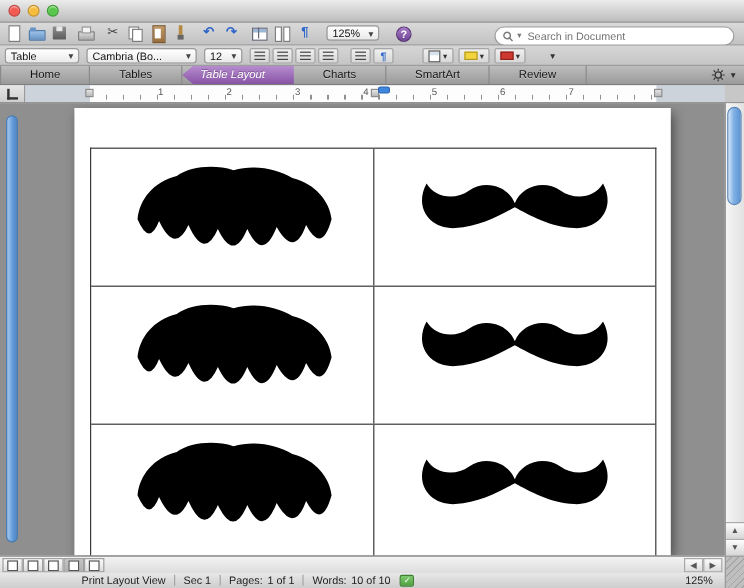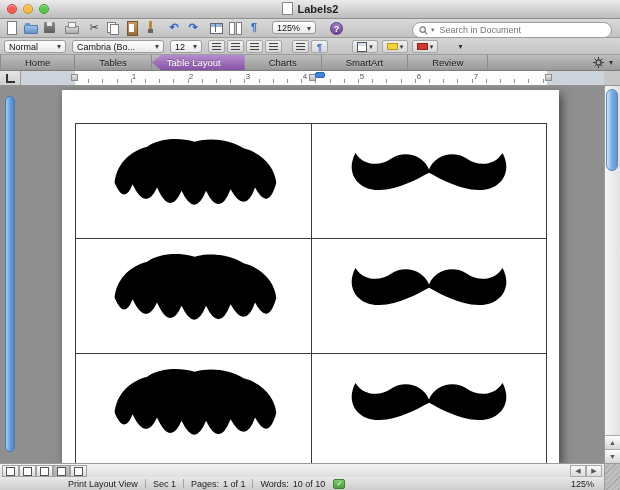--- a/index.html
+++ b/index.html
@@ -62,21 +62,21 @@
   .hlic{width:9px;height:5px;background:#f2d43c;border:1px solid #b49a1e;}
   .fcic{width:9px;height:5px;background:#cf3a30;border:1px solid #8f241d;}
 
   
   .ribbon{position:absolute;left:0;top:55px;width:620px;height:16px;display:flex;align-items:stretch;
     background:linear-gradient(#bdbdbd,#9a9a9a);border-bottom:1px solid #7d7d7d;box-sizing:border-box;}
   .tab{font-size:9.5px;line-height:15px;padding:0 24px;color:#141414;border-right:1px solid #8a8a8a;
     text-shadow:0 1px 0 rgba(255,255,255,.35);white-space:nowrap;}
   .tab:first-child{border-left:1px solid #8a8a8a;}
   .tab.active{background:linear-gradient(#b78ccf,#8753a6);color:#fff;text-shadow:0 -1px 0 rgba(0,0,0,.3);
-    clip-path:polygon(9px 0,100% 0,100% 100%,9px 100%,0 50%);padding-left:15px;border-right:none;}
+    clip-path:polygon(9px 0,100% 0,100% 100%,9px 100%,0 50%);padding-left:15px;border-right:none;font-style:italic;}
   .ribbon-right{margin-left:auto;display:flex;align-items:center;gap:5px;padding-right:7px;color:#333;font-size:8px;}
 
   
   .rulerrow{position:absolute;left:0;top:71px;width:620px;height:15px;background:#c7c7c7;border-bottom:1px solid #949494;box-sizing:border-box;}
   .ruler-corner{position:absolute;left:0;top:0;width:21px;height:14px;background:linear-gradient(#e6e6e6,#cfcfcf);border-right:1px solid #9a9a9a;box-sizing:border-box;}
   .tabsel{position:absolute;left:6px;top:3px;width:7px;height:7px;border-left:2px solid #333;border-bottom:2px solid #333;}
   .ruler{position:absolute;left:21px;top:0;width:583px;height:14px;background:#ccd3da;overflow:hidden;}
   .ruler-white{position:absolute;left:54px;top:0;width:472px;height:14px;background:#fdfdfd;}
   .ticks{position:absolute;left:54px;bottom:2px;width:472px;height:4px;
     background:repeating-linear-gradient(90deg,transparent 0 13.2px,#8f8f8f 13.2px 14.2px);}
@@ -124,23 +124,20 @@
 <body>
 
 <div id="app">
 
   <div class="titlebar">
     <div class="tl-group">
       <span class="tl red"></span>
       <span class="tl yellow"></span>
       <span class="tl green"></span>
     </div>
-    <div class="title-center">
-      <span class="doc-ic"></span><span>Labels2</span>
-    </div>
   </div>
 
   <div class="toolbar">
     <div class="tbtn" style="left:4px">
         <span class="ic ic-new"></span>
       </div>
     <div class="tbtn" style="left:23px">
         <span class="ic ic-open"></span>
       </div>
     <div class="tbtn" style="left:42px">
@@ -187,21 +184,21 @@
           <line x1="6.2" y1="6.2" x2="9" y2="9" stroke="#777" stroke-width="1.3"></line>
         </svg>
       <span class="arr">▾</span>
       <input type="text" placeholder="Search in Document" style="">
     </div>
   </div>
 
   <div class="formatbar">
     <div class="combo" style="left:4px;width:62px">
       <span class="arr">▾</span>
-      <span>Normal</span>
+      <span>Table</span>
     </div>
     <div class="combo" style="left:72px;width:92px">
       <span class="arr">▾</span>
       <span>Cambria (Bo...</span>
     </div>
     <div class="combo" style="left:170px;width:32px">
       <span class="arr">▾</span>
       <span>12</span>
     </div>
     <div class="fbtn" style="left:208px">

